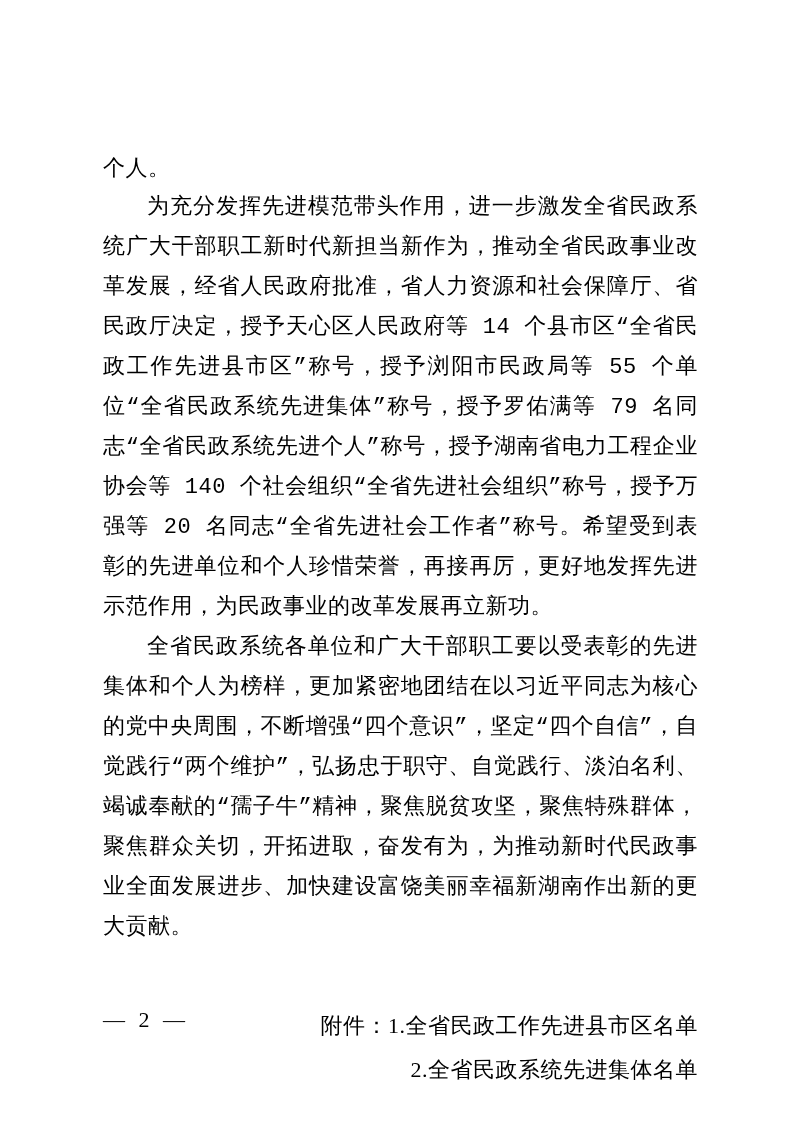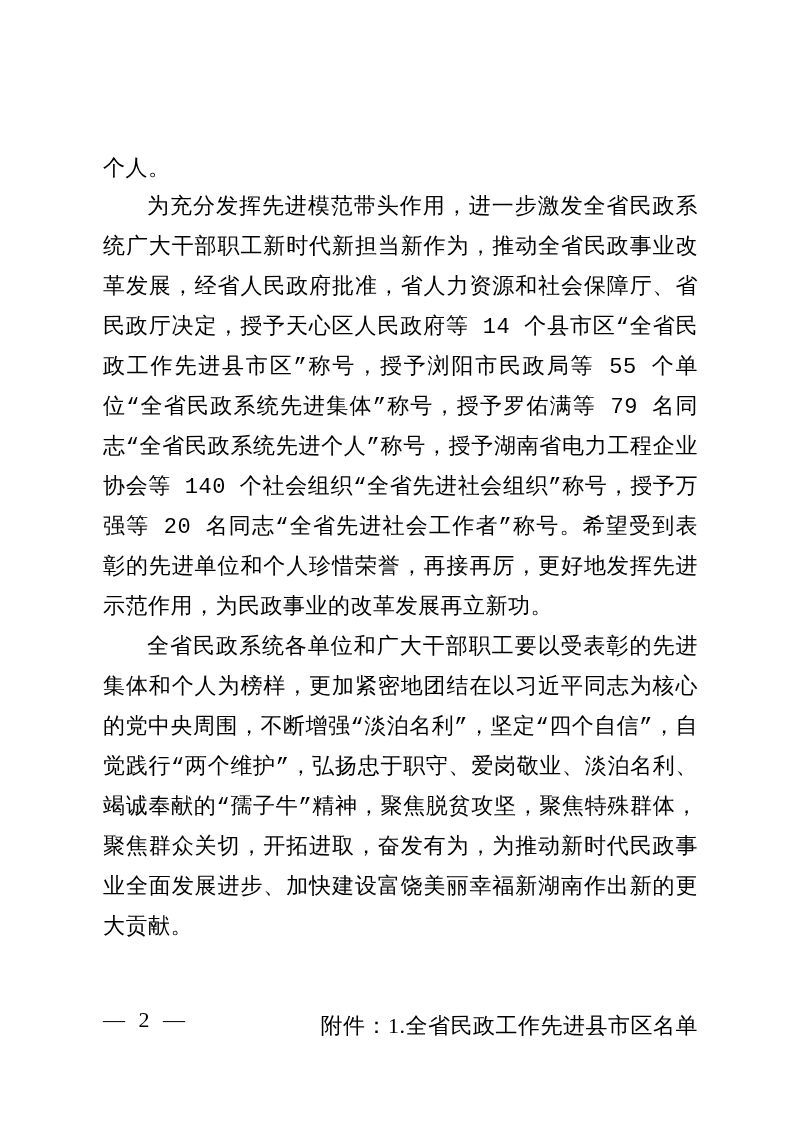--- a/index.html
+++ b/index.html
@@ -60,21 +60,22 @@
     letter-spacing: 4px;
   }
 </style>
 </head>
 <body>
 
 <div class="page">
   <div class="doc-body">
     <p>个人。</p>
     <p class="indent">为充分发挥先进模范带头作用，进一步激发全省民政系统广大干部职工新时代新担当新作为，推动全省民政事业改革发展，经省人民政府批准，省人力资源和社会保障厅、省民政厅决定，授予天心区人民政府等 14 个县市区“全省民政工作先进县市区”称号，授予浏阳市民政局等 55 个单位“全省民政系统先进集体”称号，授予罗佑满等 79 名同志“全省民政系统先进个人”称号，授予湖南省电力工程企业协会等 140 个社会组织“全省先进社会组织”称号，授予万强等 20 名同志“全省先进社会工作者”称号。希望受到表彰的先进单位和个人珍惜荣誉，再接再厉，更好地发挥先进示范作用，为民政事业的改革发展再立新功。</p>
-    <p class="indent">全省民政系统各单位和广大干部职工要以受表彰的先进集体和个人为榜样，更加紧密地团结在以习近平同志为核心的党中央周围，不断增强“淡泊名利”，坚定“四个自信”，自觉践行“两个维护”，弘扬忠于职守、爱岗敬业、淡泊名利、竭诚奉献的“孺子牛”精神，聚焦脱贫攻坚，聚焦特殊群体，聚焦群众关切，开拓进取，奋发有为，为推动新时代民政事业全面发展进步、加快建设富饶美丽幸福新湖南作出新的更大贡献。</p>
+    <p class="indent">全省民政系统各单位和广大干部职工要以受表彰的先进集体和个人为榜样，更加紧密地团结在以习近平同志为核心的党中央周围，不断增强“四个意识”，坚定“四个自信”，自觉践行“两个维护”，弘扬忠于职守、自觉践行、淡泊名利、竭诚奉献的“孺子牛”精神，聚焦脱贫攻坚，聚焦特殊群体，聚焦群众关切，开拓进取，奋发有为，为推动新时代民政事业全面发展进步、加快建设富饶美丽幸福新湖南作出新的更大贡献。</p>
 
     <div class="attachment">
       <p class="att-line1">附件：1.全省民政工作先进县市区名单</p>
+      <p class="att-line2">2.全省民政系统先进集体名单</p>
     </div>
   </div>
 
   <div class="page-footer">— 2 —</div>
 </div>
 
 </body></html>

